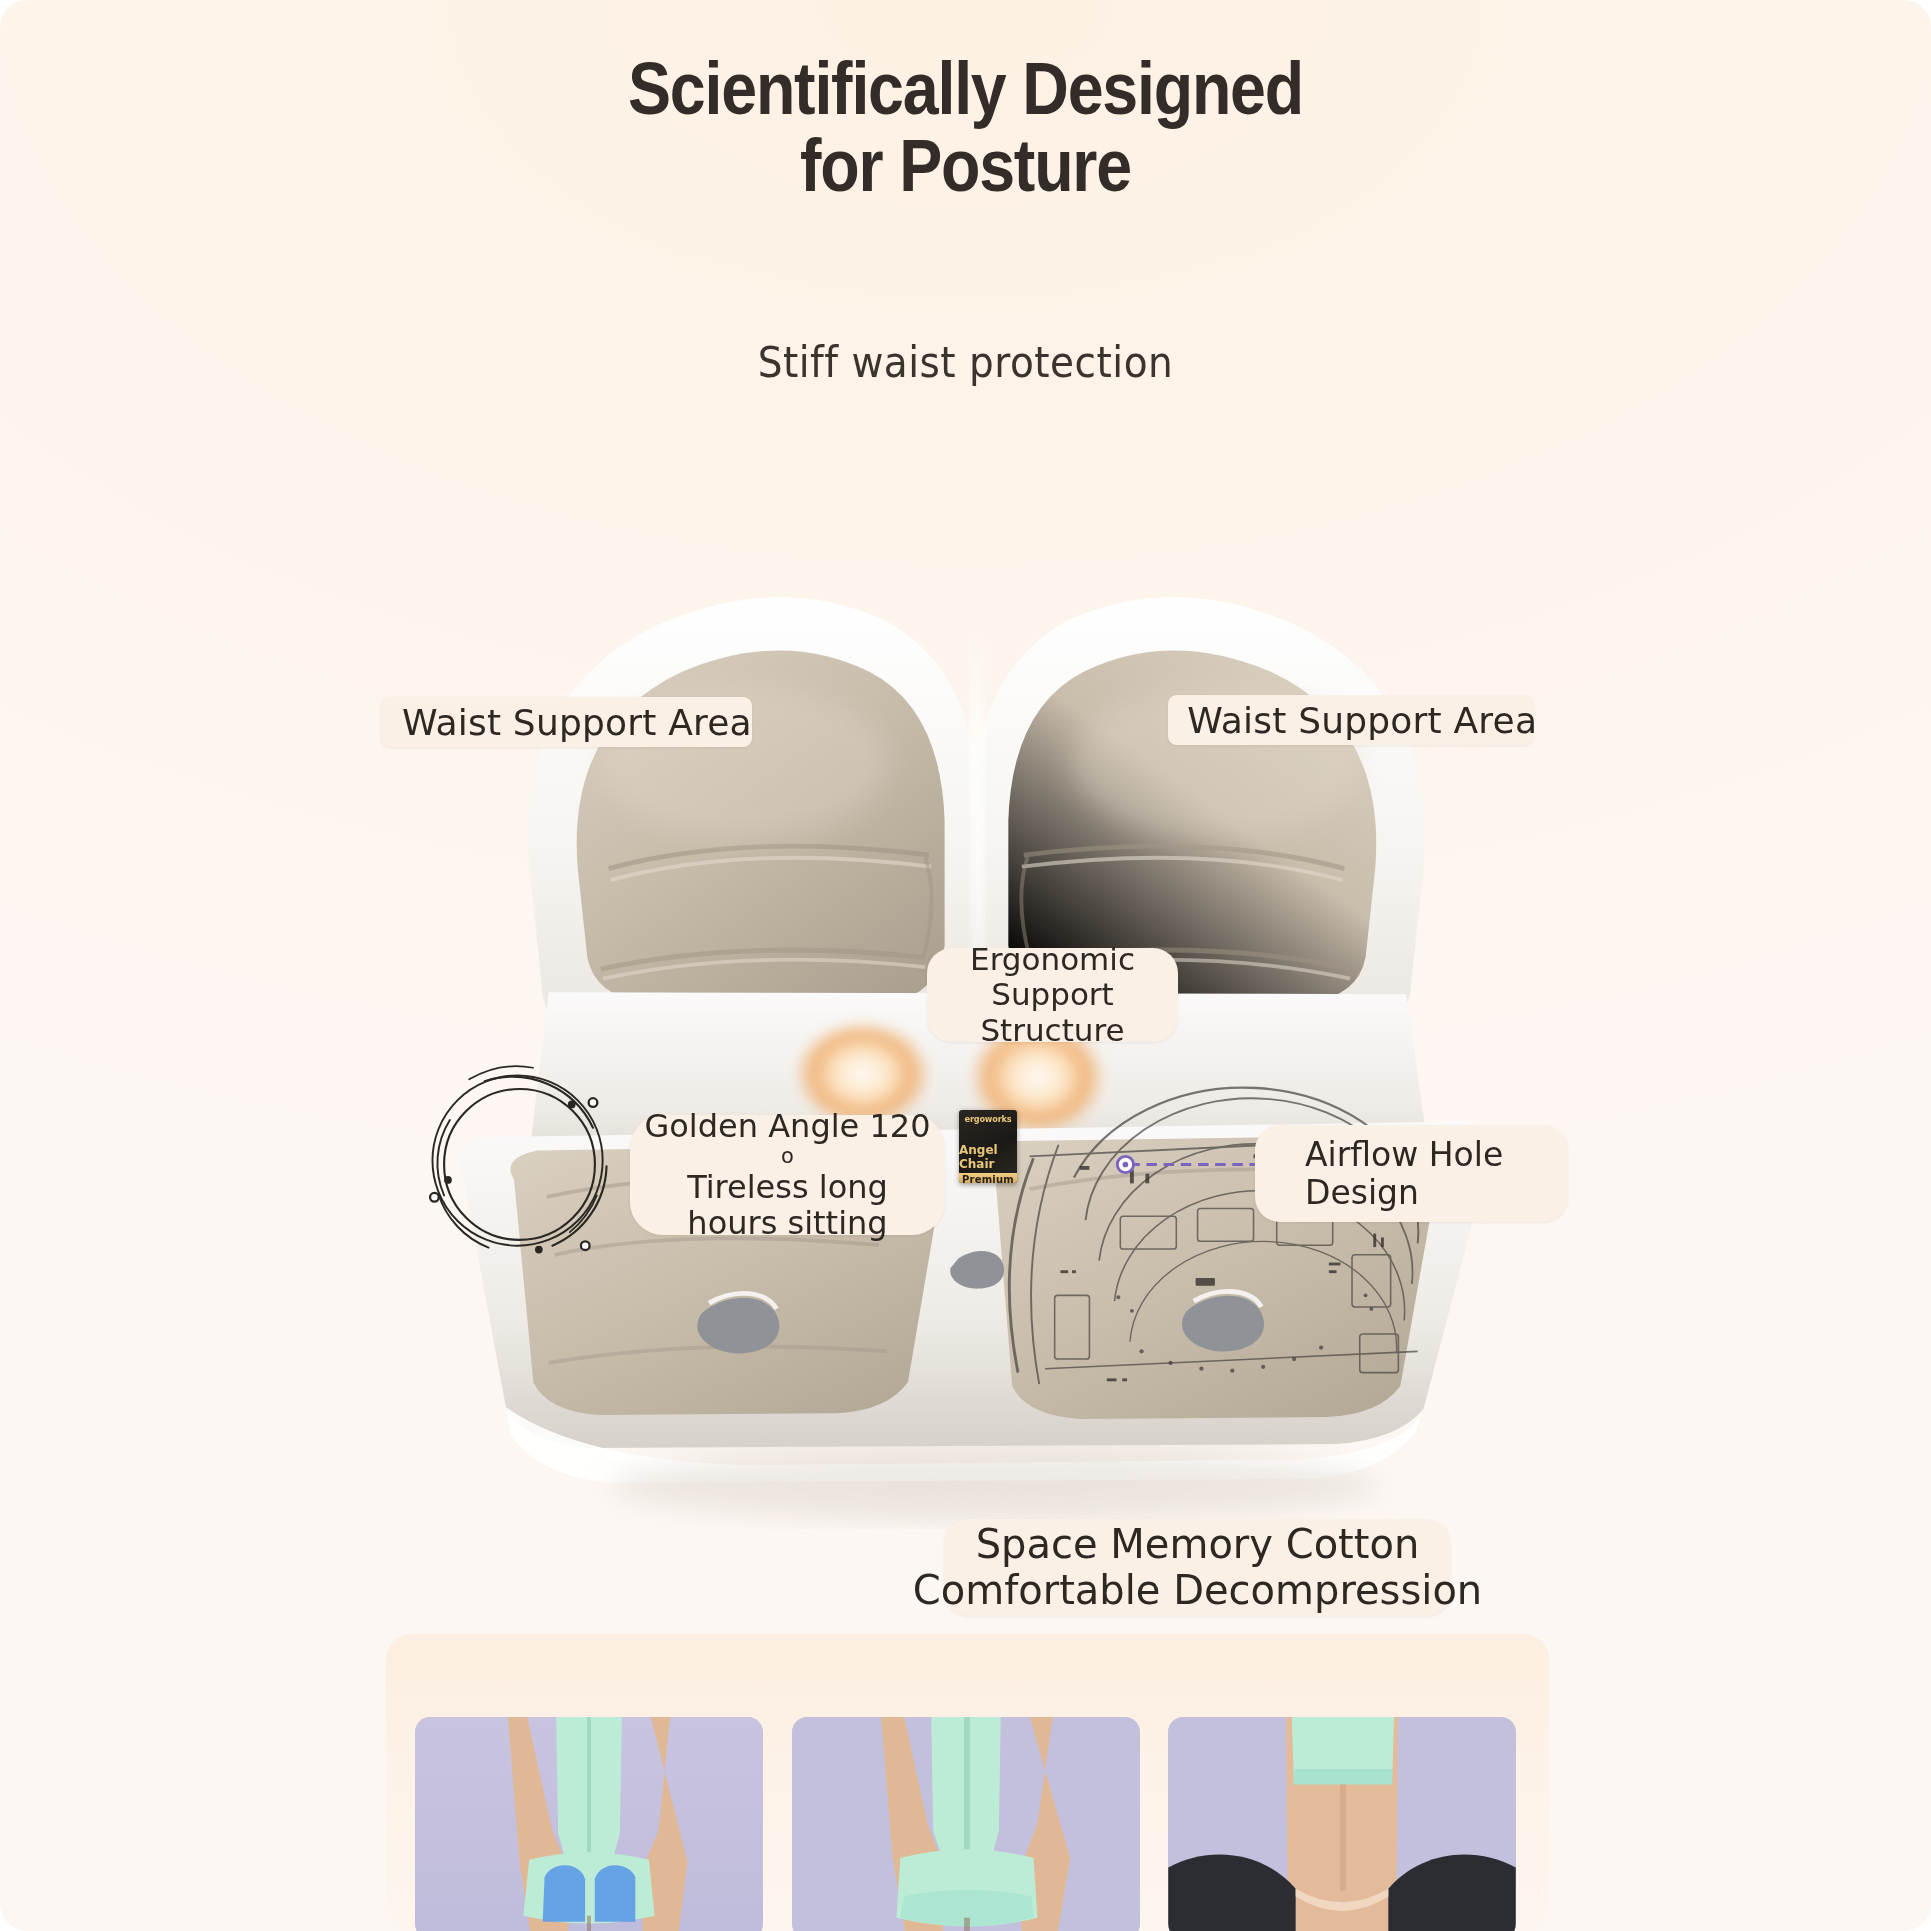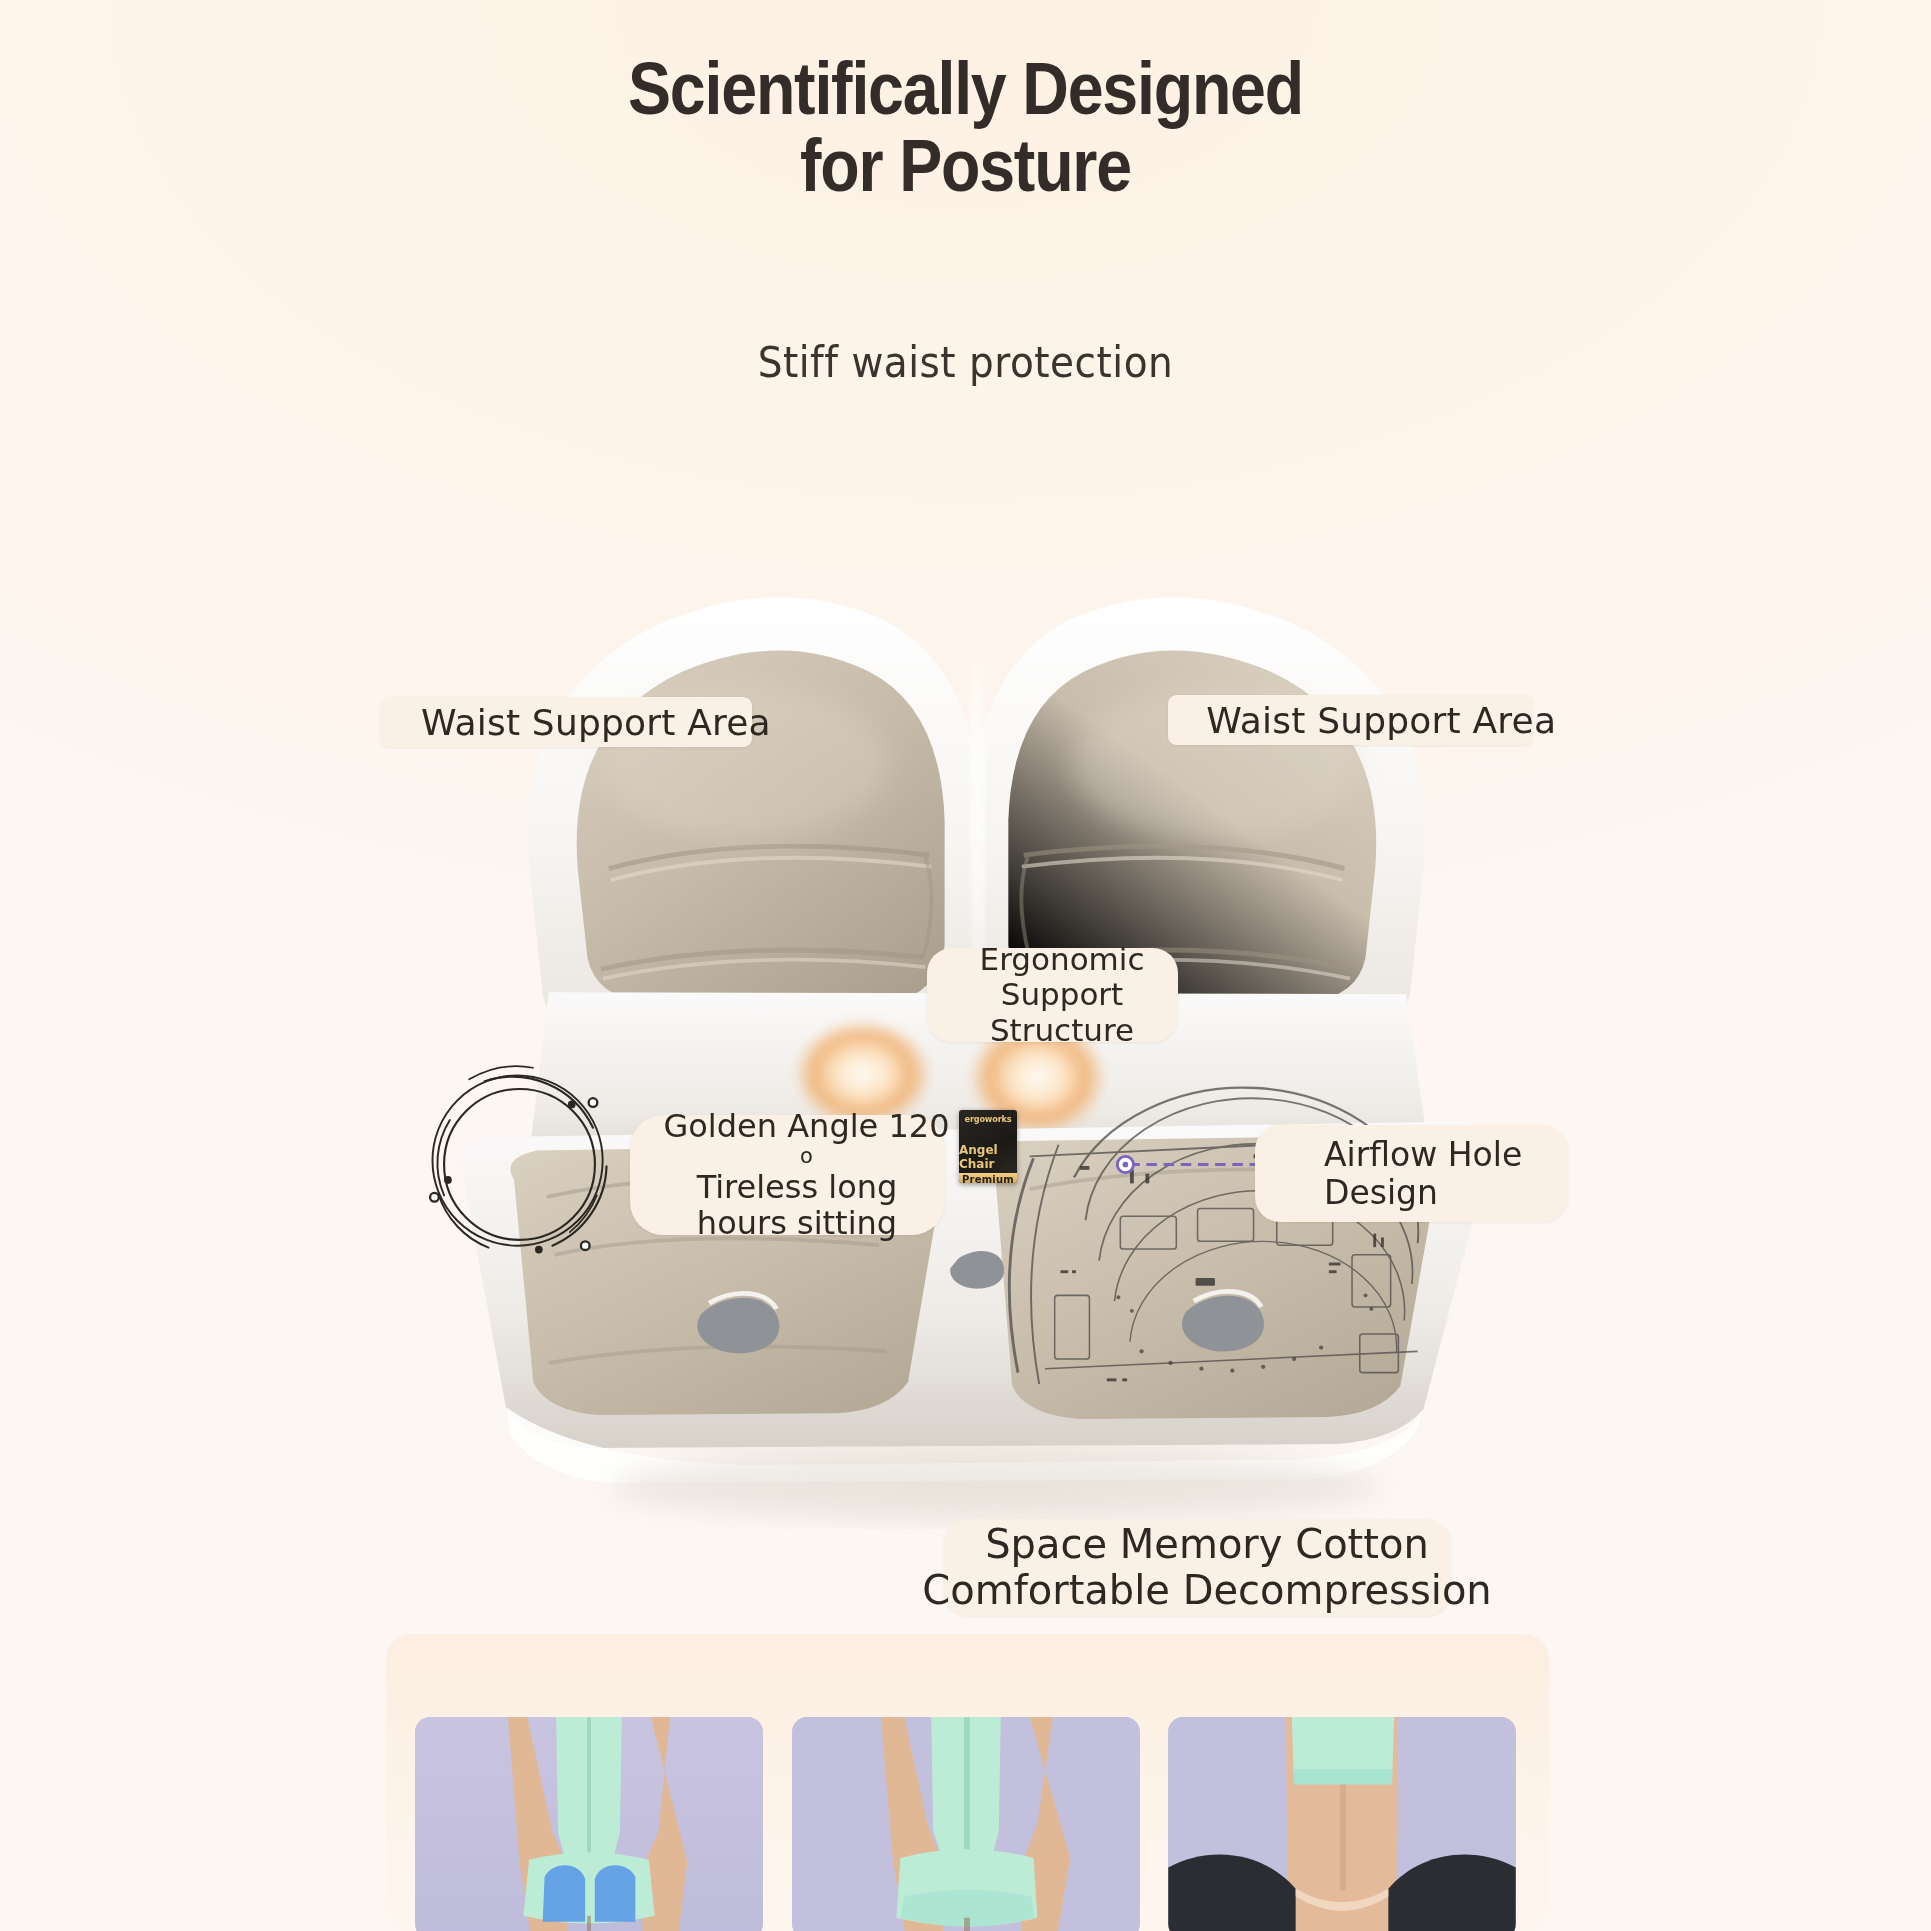--- a/index.html
+++ b/index.html
@@ -9,20 +9,21 @@
     overflow:hidden;
     font-family:"DejaVu Sans", sans-serif;
   }
 
   #stage {
     position:relative;
     width:1931px; height:1931px;
     background:
       radial-gradient(120% 70% at 50% 0%, #fdf1e3 0%, #fdf4ea 38%, #fdf6f1 70%, #fdf7f4 100%);
     overflow:hidden;
+    border-radius:27px;
   }
 
   
   #headline {
     position:absolute; left:0; top:50px; width:1931px;
     text-align:center;
     font-family:"Liberation Sans", sans-serif;
     font-weight:bold;
     font-size:75px;
     line-height:1.03;
@@ -106,21 +107,21 @@
     position:absolute;
     background:#fbf0e6;
     color:#2e2823;
     font-family:"DejaVu Sans", sans-serif;
     display:flex;
     flex-direction:column;
     justify-content:center;
     box-shadow:0 1px 2.9px rgba(120,90,60,.10);
     white-space:pre;
   }
-  .callout span { display:block;margin-left:19px; }
+  .callout span { display:block; }
 
   .c-waist-l {
     left:381px; top:697px;
     width:371px; height:50px;
     border-radius:8.7px;
     align-items:flex-start;
     padding-left:21px;
     font-size:36px;
     letter-spacing:0.2px;
   }

